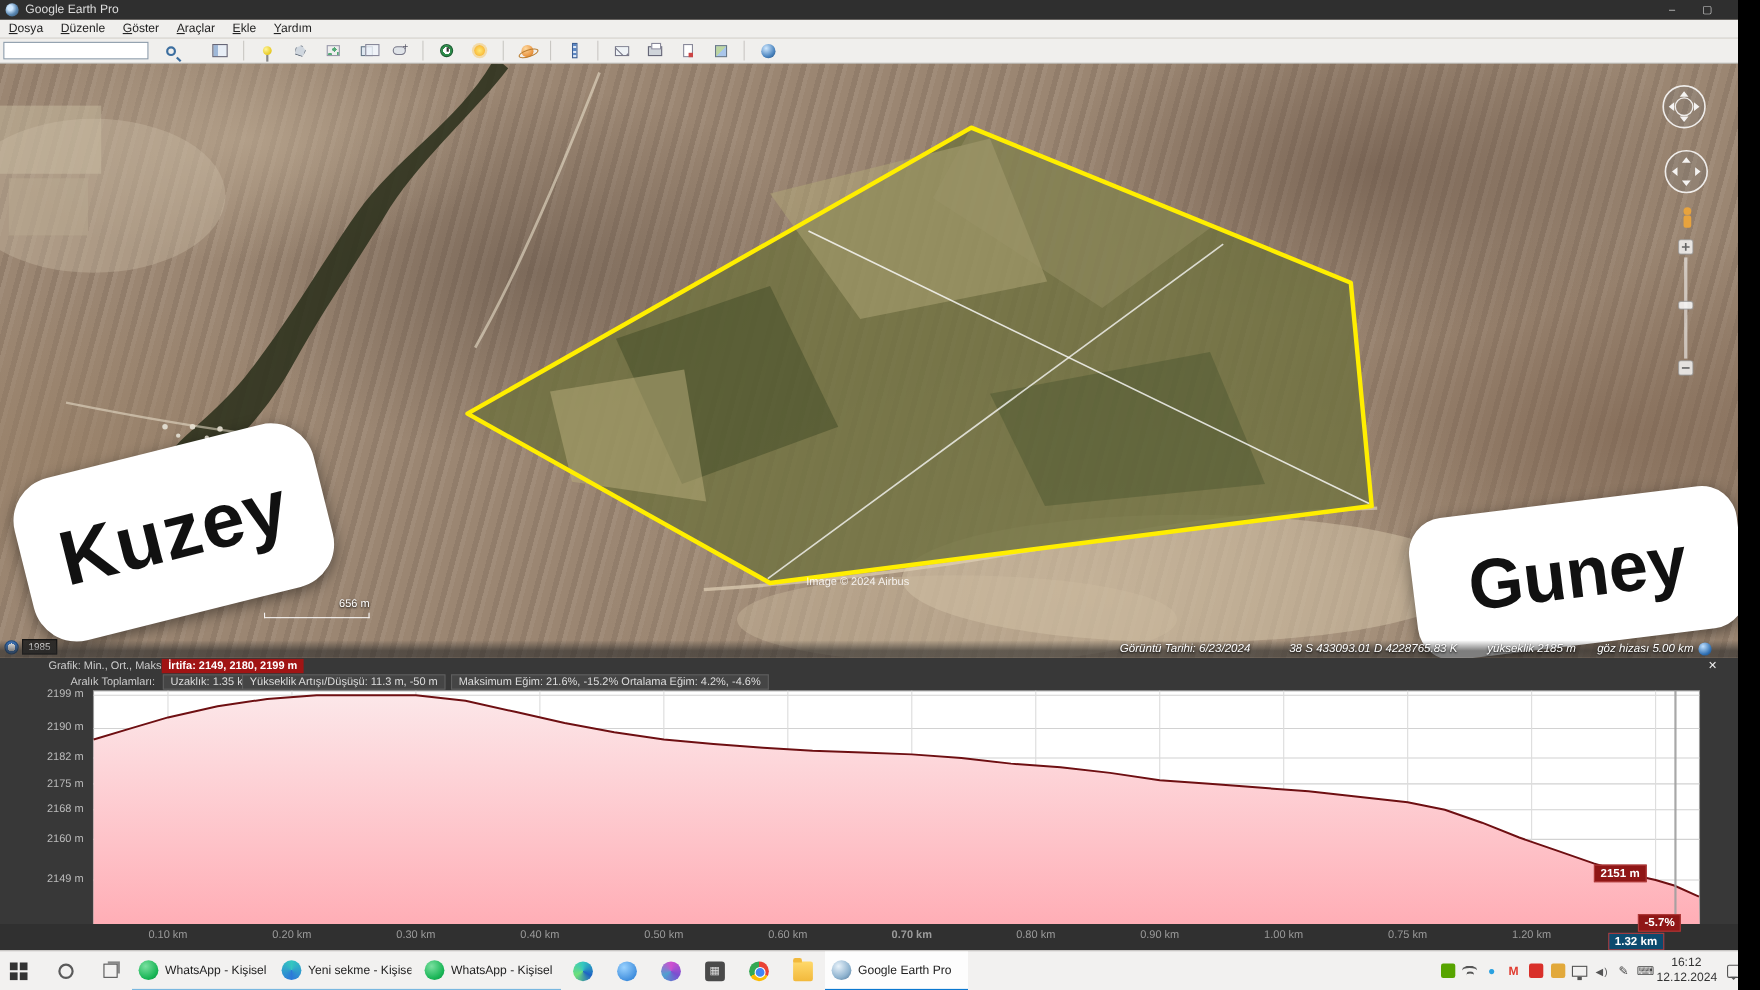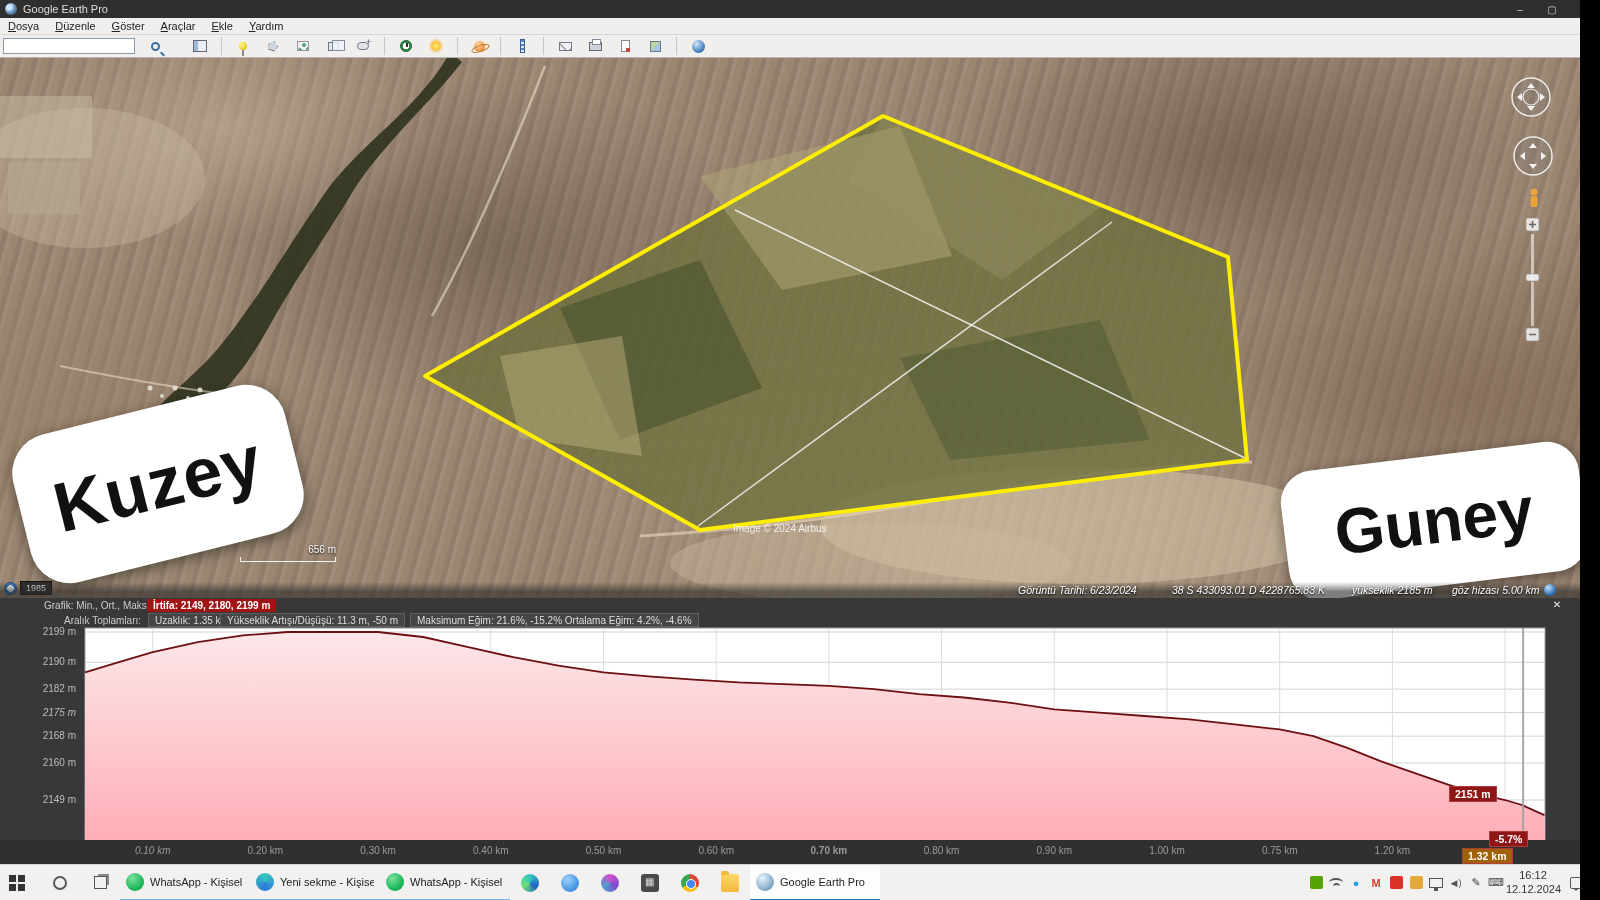--- a/index.html
+++ b/index.html
@@ -95,21 +95,21 @@
   #p-row2{position:absolute;left:0;top:15px;width:1600px;height:15px;}
   #p-row2 .lbl{position:absolute;left:64px;top:2px;}
   .pbox{position:absolute;top:0;height:14px;line-height:13px;background:#454545;border:1px solid #5e5e5e;padding:0 6px;color:#ddd;white-space:nowrap;}
   #p-chart{position:absolute;left:0;top:0;width:1600px;height:266px;}
   .ytick{position:absolute;width:76px;text-align:right;color:#bbb;font-size:10px;}
   .xtick{position:absolute;width:60px;text-align:center;color:#9a9a9a;font-size:10px;top:247px;}
   #xstrip{position:absolute;left:0;top:242px;width:1600px;height:24px;background:#303030;}
   .ttip{position:absolute;background:#8f1616;border:1px solid #b03a3a;color:#fff;font-size:10.5px;font-weight:bold;padding:1px 5px;white-space:nowrap;}
   #tt-elev{left:1449px;top:188px;}
   #tt-slope{left:1489px;top:233px;}
-  #tt-dist{left:1462px;top:250px;background:#a16207;}
+  #tt-dist{left:1462px;top:250px;background:#0c4a6e;}
 
   
   #taskbar{position:absolute;left:0;top:864px;width:1600px;height:36px;background:#f2f1f0;border-top:1px solid #d5d4d2;display:flex;align-items:center;}
   #start{width:40px;height:36px;display:flex;align-items:center;justify-content:center;}
   .winlogo{width:7px;height:7px;background:#333;box-shadow:9px 0 #333,0 9px #333,9px 9px #333;margin:-8px 8px 0 -8px;}
   #tb-searchbox{width:242px;height:36px;background:#fff;border:1px solid #c9c8c6;display:flex;align-items:center;color:#555;font-size:12px;}
   .mag2{width:8px;height:8px;border:1.5px solid #555;border-radius:50%;position:relative;margin:0 8px 0 12px;}
   .mag2::after{content:"";position:absolute;width:5px;height:1.5px;background:#555;transform:rotate(45deg);left:6px;top:8px;}
   .tb-ico{width:40px;height:36px;display:flex;align-items:center;justify-content:center;}
   .cortana{width:14px;height:14px;border:2px solid #5a5a5a;border-radius:50%;}
@@ -363,25 +363,25 @@
       <span class="pbox" style="left:410px">
         <span>Maksimum Eğim: 21.6%, -15.2%</span>
         <span>Ortalama Eğim: 4.2%, -4.6%</span>
       </span>
     </div>
     <div id="xstrip"></div>
     <div id="ticks">
         <div class="ytick" style="top: 28px;">2199 m</div>
         <div class="ytick" style="top: 58.24px;">2190 m</div>
         <div class="ytick" style="top: 85.12px;">2182 m</div>
-        <div class="ytick" style="top: 108.64px; font-style: italic;">2175 m</div>
+        <div class="ytick" style="top: 108.64px;">2175 m</div>
         <div class="ytick" style="top: 132.16px;">2168 m</div>
         <div class="ytick" style="top: 159.04px;">2160 m</div>
         <div class="ytick" style="top: 196px;">2149 m</div>
-        <div class="xtick" style="left: 122.7px; font-style: italic;">0.10 km</div>
+        <div class="xtick" style="left: 122.7px;">0.10 km</div>
         <div class="xtick" style="left: 235.4px;">0.20 km</div>
         <div class="xtick" style="left: 348.1px;">0.30 km</div>
         <div class="xtick" style="left: 460.8px;">0.40 km</div>
         <div class="xtick" style="left: 573.5px;">0.50 km</div>
         <div class="xtick" style="left: 686.2px;">0.60 km</div>
         <div class="xtick" style="left: 798.9px; font-weight: bold;">0.70 km</div>
         <div class="xtick" style="left: 911.6px;">0.80 km</div>
         <div class="xtick" style="left: 1024.3px;">0.90 km</div>
         <div class="xtick" style="left: 1137px;">1.00 km</div>
         <div class="xtick" style="left: 1249.7px;">0.75 km</div>

